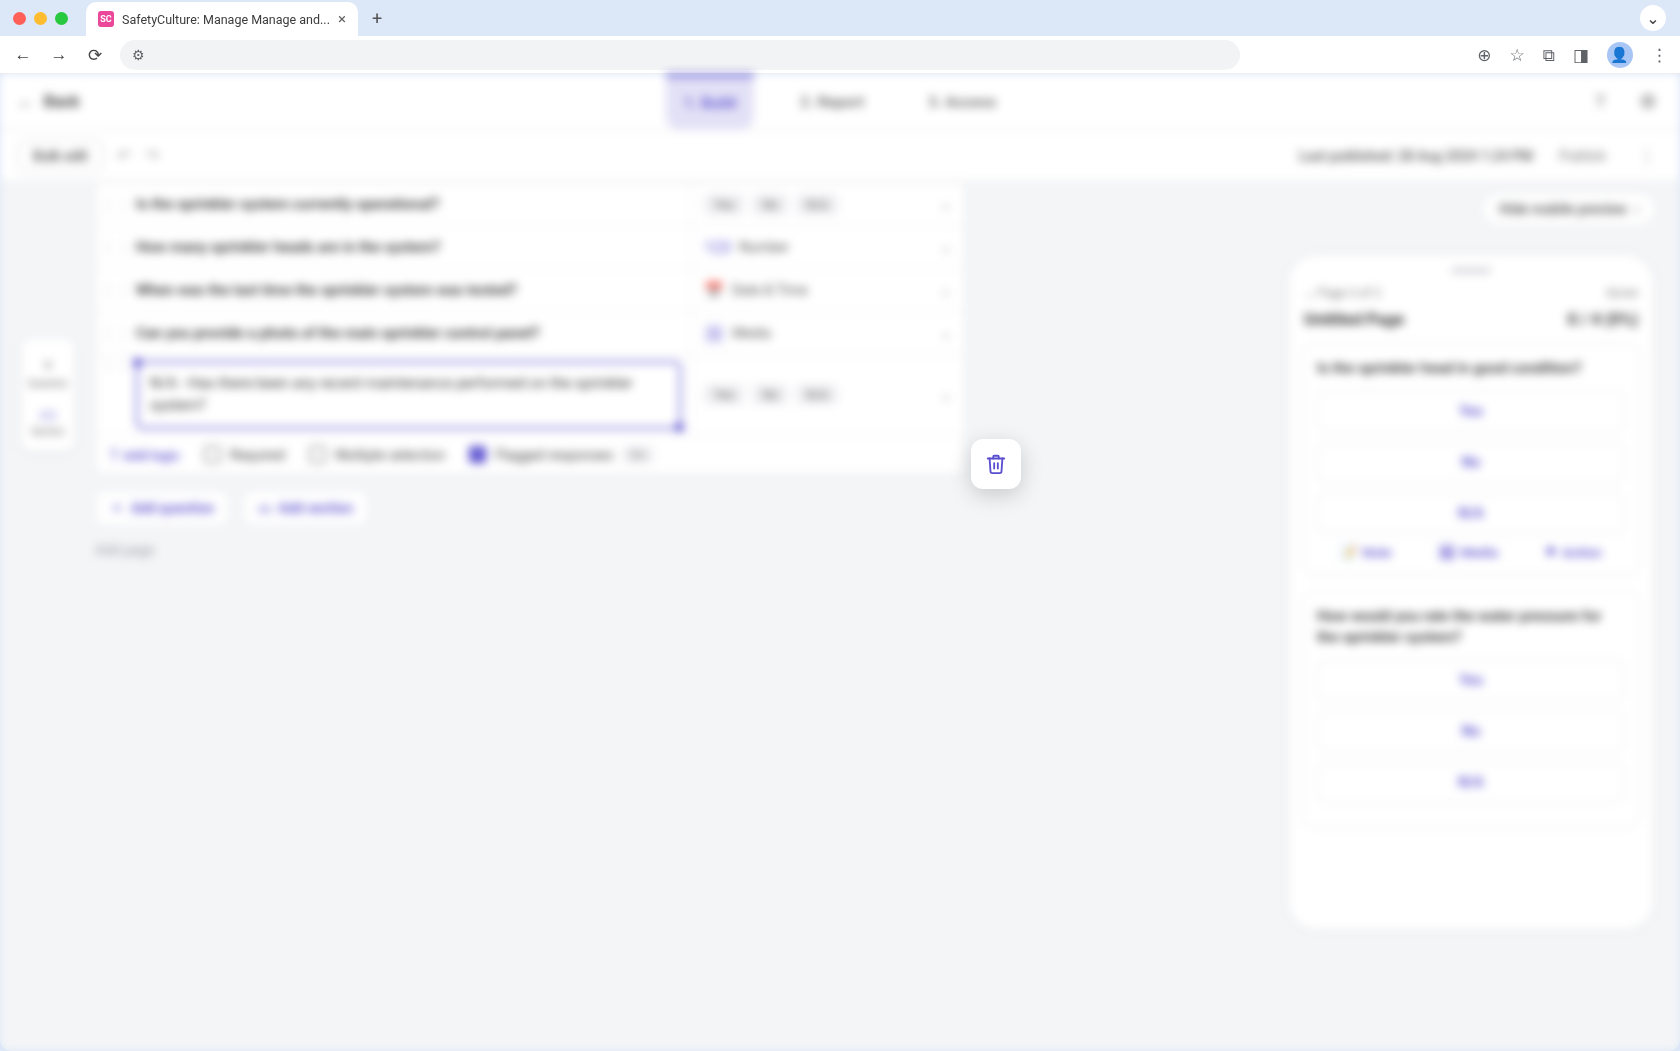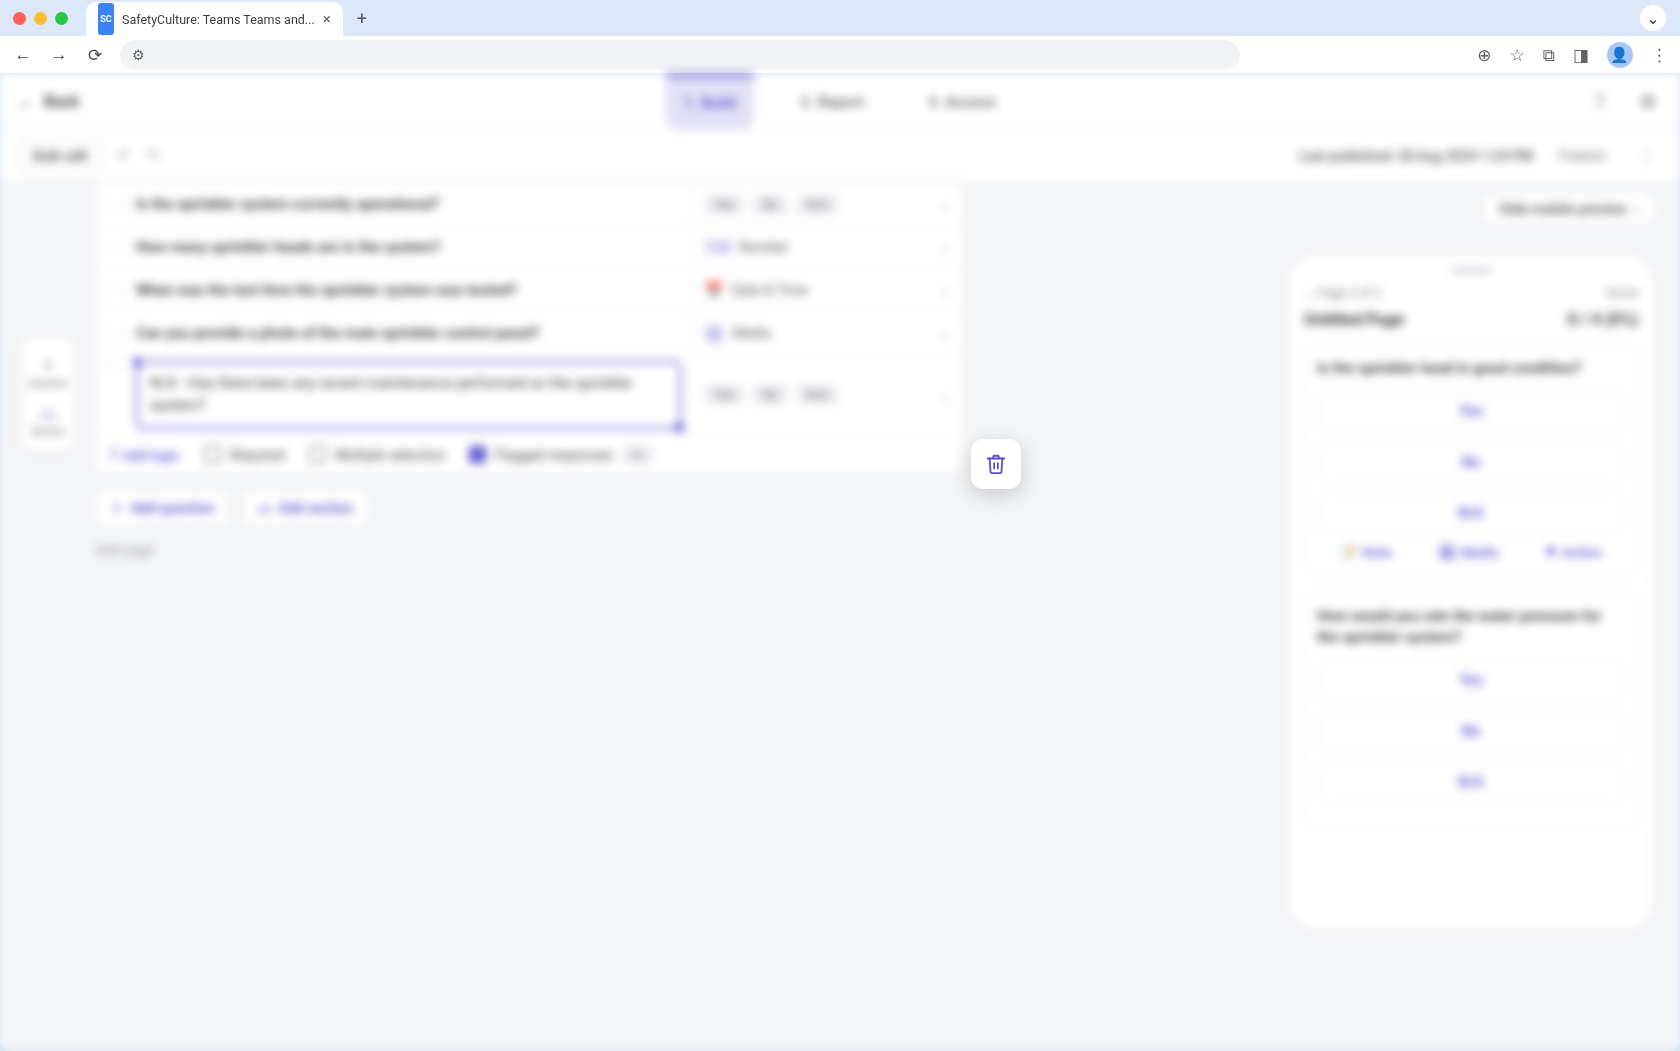--- a/index.html
+++ b/index.html
@@ -4,21 +4,21 @@
 <style>
 * { box-sizing: border-box; margin: 0; padding: 0; font-family: -apple-system, BlinkMacSystemFont, "Segoe UI", Roboto, sans-serif; }
 body { width: 1680px; height: 1051px; background: #dce7f8; overflow: hidden; border-radius: 12px; position: relative; }
 
 
 .browser-top { height: 36px; background: #dce7f8; display: flex; align-items: center; padding: 0 10px; }
 .traffic-lights { display: flex; gap: 8px; margin-right: 18px; margin-left: 3px; }
 .tl { width: 13px; height: 13px; border-radius: 50%; }
 .tl.red { background: #ff5f57; } .tl.yellow { background: #febc2e; } .tl.green { background: #28c840; }
 .tab { background: #fff; height: 34px; border-radius: 10px 10px 0 0; padding: 0 12px; display: flex; align-items: center; gap: 8px; font-size: 12.5px; color: #3c3c3c; min-width: 230px; margin-top: 2px;}
-.tab .favicon { width:16px; height:32px; background:#3b82f6; color:#fff; font-size:9px; font-weight:bold; display:flex; align-items:center; justify-content:center; border-radius:3px;}
+.tab .favicon { width:16px; height:16px; background:#ec4899; color:#fff; font-size:9px; font-weight:bold; display:flex; align-items:center; justify-content:center; border-radius:3px;}
 .tab .close-x { margin-left: auto; color: #666; font-size: 15px; cursor: pointer; }
 .new-tab-plus { margin-left: 14px; color: #555; font-size: 18px; cursor: pointer; }
 .tab-caret { margin-left:auto; width:26px;height:26px; border-radius:50%; background:#fff; display:flex;align-items:center;justify-content:center; color:#444; margin-right:4px;}
 
 .addr-bar { height: 38px; background: #fff; display: flex; align-items: center; padding: 0 12px; gap: 14px; border-bottom: 1px solid #e1e1e1;}
 .nav-btn { color: #444; font-size: 17px; cursor: pointer; width:22px; text-align:center;}
 .url-field { flex: 0 0 auto; width: 1120px; background: #f1f3f4; height: 30px; border-radius: 16px; display:flex; align-items:center; padding: 0 12px; gap:10px; font-size:14px; color:#555;}
 .url-icon { font-size:14px; color:#5f6368;}
 .addr-right { margin-left:auto; display:flex; gap:18px; align-items:center; color:#5f6368;}
 .addr-ic { font-size:17px; cursor:pointer;}
@@ -98,21 +98,21 @@
 <body>
 
 <div class="browser-top">
   <div class="traffic-lights">
     <div class="tl red"></div>
     <div class="tl yellow"></div>
     <div class="tl green"></div>
   </div>
   <div class="tab">
     <span class="favicon">SC</span>
-    <span>SafetyCulture: Teams Teams and...</span>
+    <span>SafetyCulture: Manage Manage and...</span>
     <span class="close-x">×</span>
   </div>
   <span class="new-tab-plus">+</span>
   <span class="tab-caret">⌄</span>
 </div>
 
 <div class="addr-bar">
   <span class="nav-btn">←</span>
   <span class="nav-btn">→</span>
   <span class="nav-btn">⟳</span>

